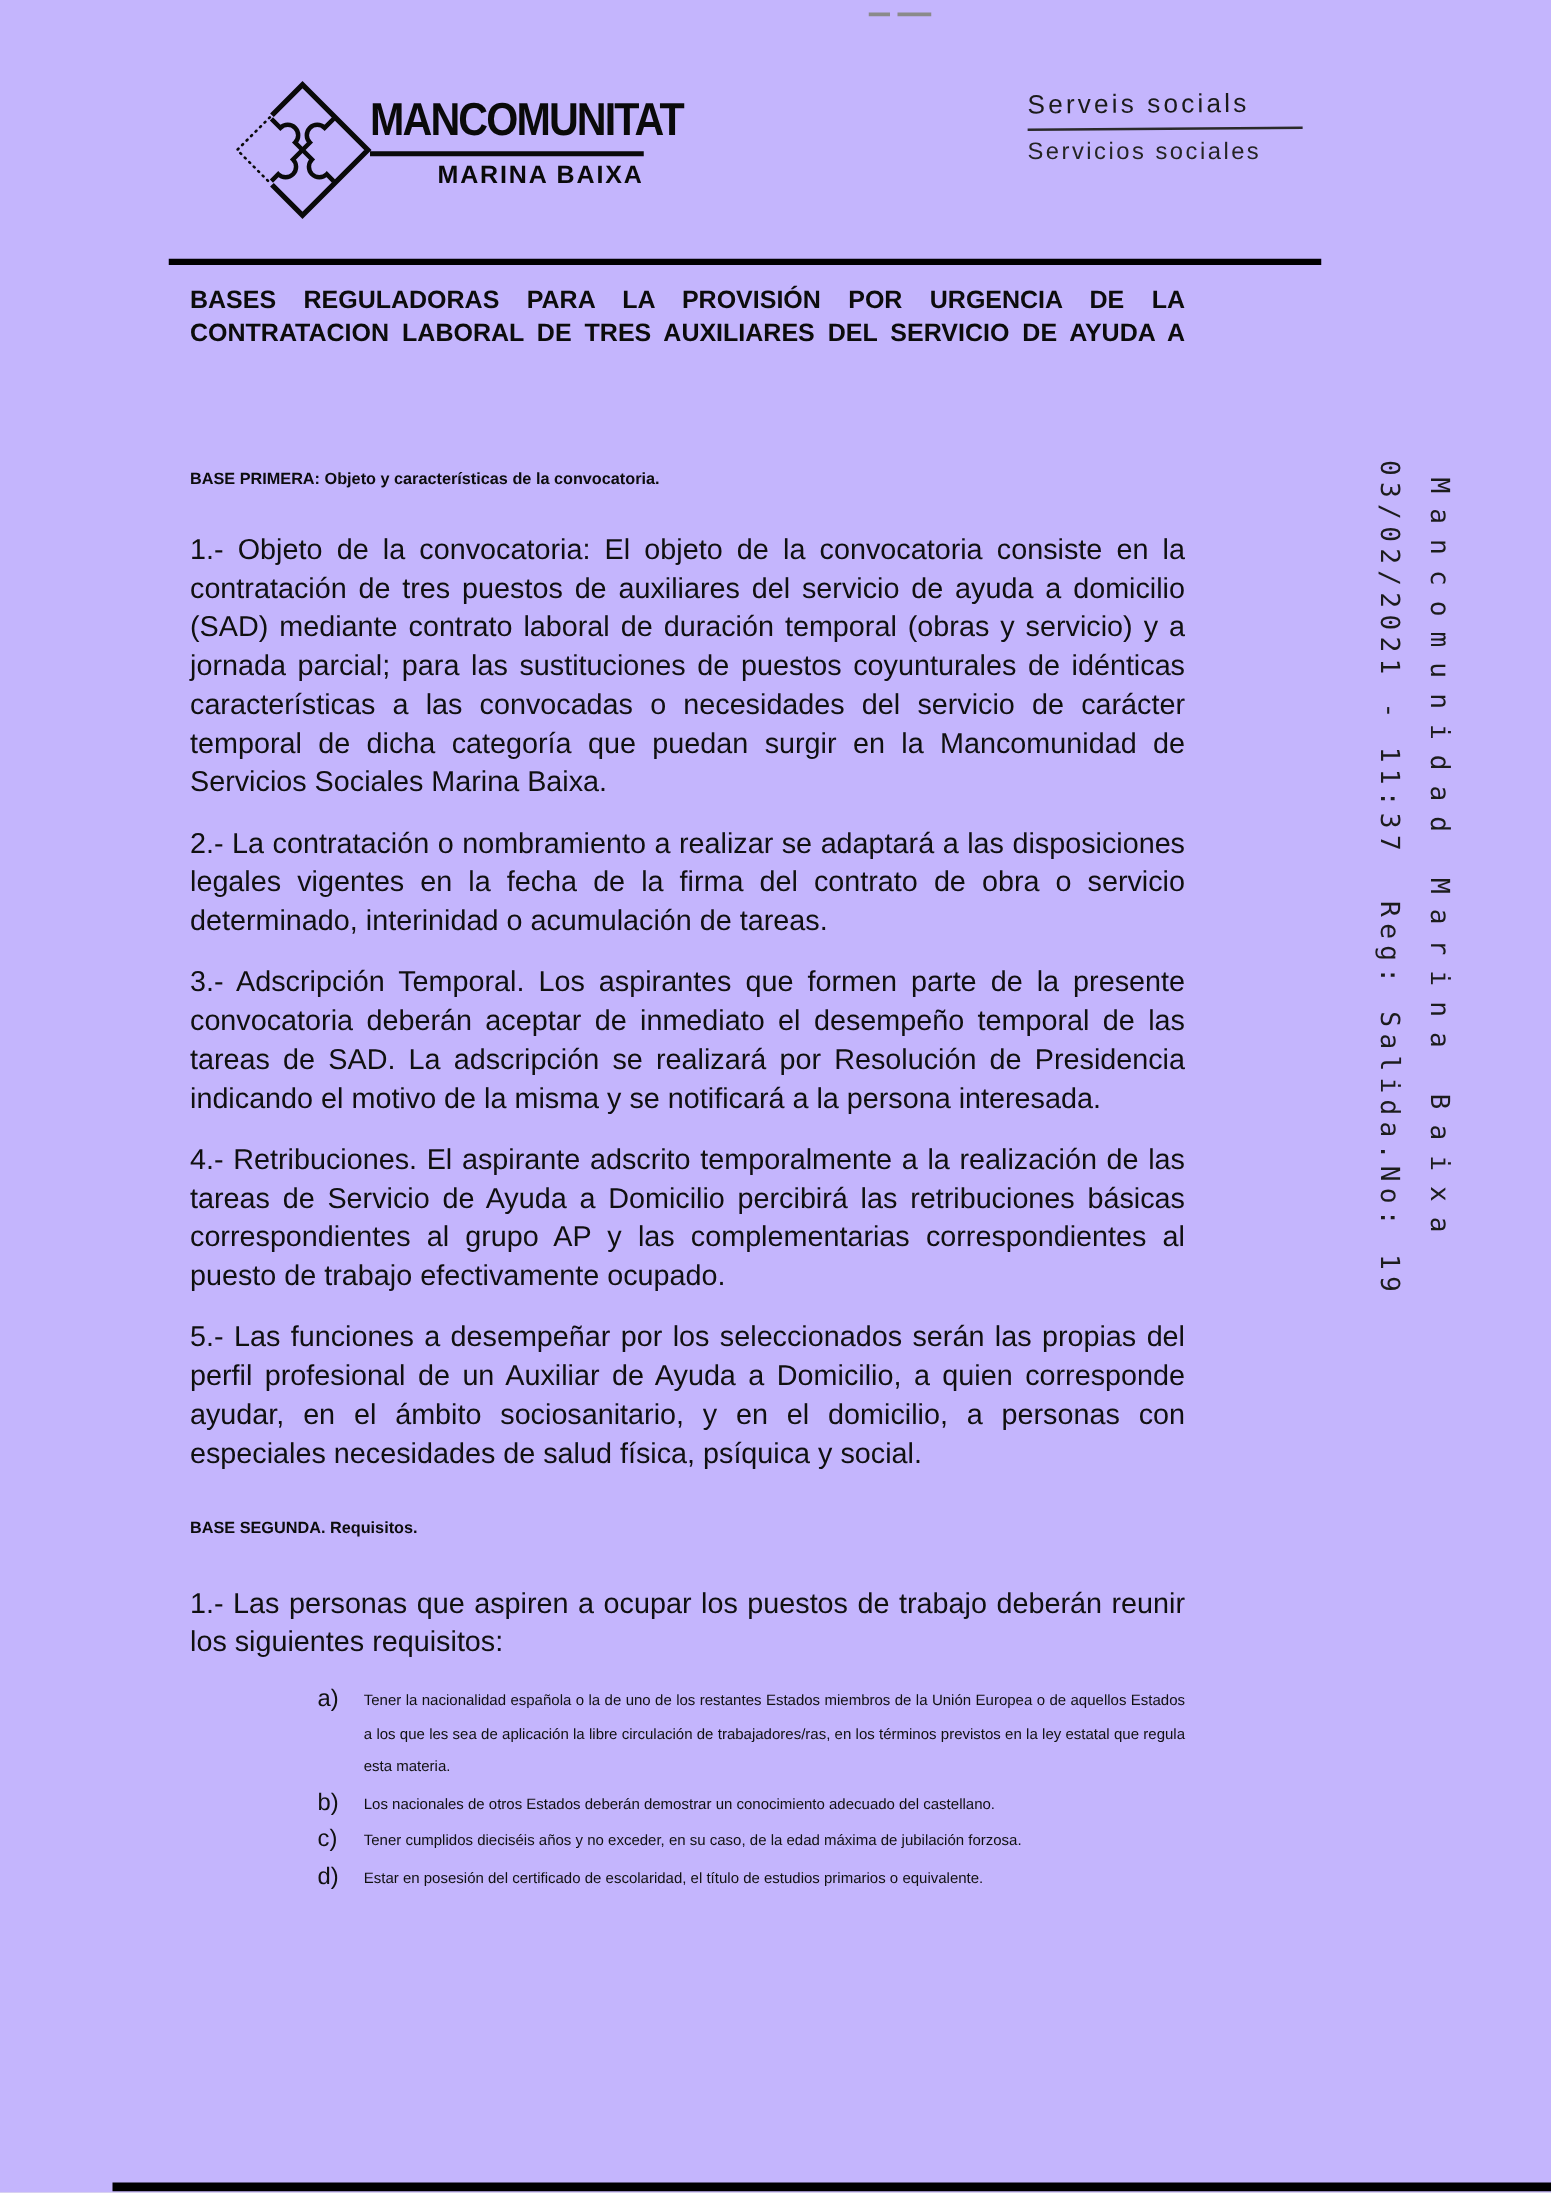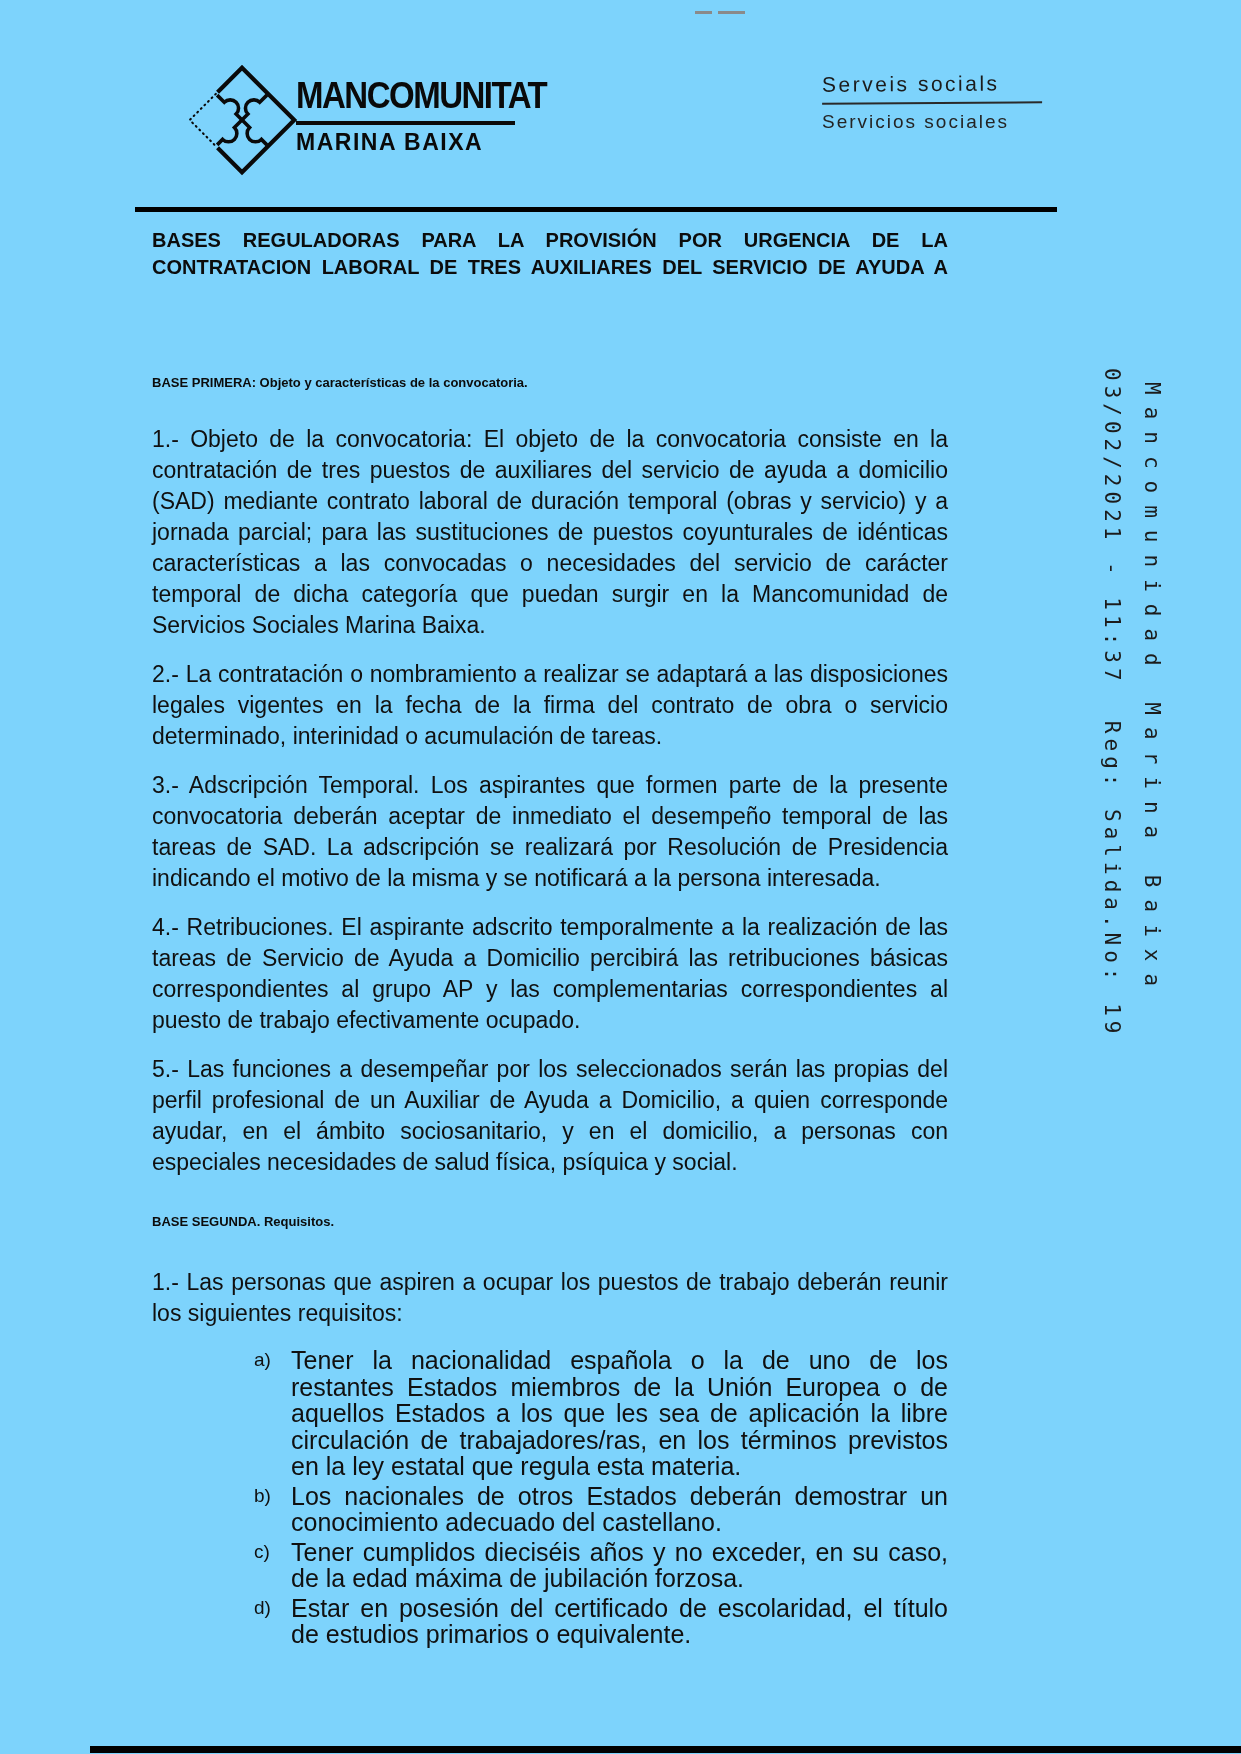--- a/index.html
+++ b/index.html
@@ -1,21 +1,21 @@
 <!DOCTYPE html>
 <html><head>
 <meta charset="utf-8">
 <style>
   * { margin:0; padding:0; box-sizing:border-box; }
   html,body { background:#e8e8e8; }
   .page {
     position:relative;
     width:1241px; height:1754px;
     margin:0 auto;
-    background:#7dd3fc;
+    background:#c4b5fd;
     overflow:hidden;
     font-family:"Liberation Sans", sans-serif;
     color:#111;
   }
 
   
   .top-marks { position:absolute; top:0; left:695px; width:70px; height:4px; }
   .top-marks i { display:inline-block; height:3px; background:#8a8a8a; margin-right:6px; }
   .top-marks i.m1 { width:17px; }
   .top-marks i.m2 { width:27px; }
@@ -24,22 +24,22 @@
   
   .logo-svg { position:absolute; left:180px; top:54px; }
   .brand { position:absolute; left:296px; top:74px; width:219px; }
   .brand-name {
     font-size:33px; font-weight:bold; letter-spacing:-1.5px;
     color:#0a0a0a; transform:scaleY(1.12); transform-origin:top left;
     white-space:nowrap;
   }
   .brand-rule { margin-top:9px; height:4px; background:#0a0a0a; }
   .brand-sub {
-    margin-top:4px; text-align:left;
-    font-size:23px; font-weight:bold; letter-spacing:1.5px; color:#0a0a0a;
+    margin-top:4px; text-align:right;
+    font-size:20px; font-weight:bold; letter-spacing:1.5px; color:#0a0a0a;
     white-space:nowrap;
   }
   .dept { position:absolute; left:822px; top:72px; width:220px; }
   .dept-line1 {
     font-size:21px; letter-spacing:2.5px; color:#1b1b1b;
     padding-bottom:6px; border-bottom:2px solid #2a2a2a; white-space:nowrap;
     transform:rotate(-0.4deg);
   }
   .dept-line2 { margin-top:7px; font-size:19px; letter-spacing:2px; color:#242424; white-space:nowrap; }
   .header-rule { position:absolute; left:135px; top:207px; width:922px; height:5px; background:#000; }
@@ -68,21 +68,21 @@
   .para {
     font-size:23px; line-height:31px; color:#101010;
     text-align:justify; margin-bottom:18px;
   }
   .req-list { margin-top:2px; }
   .req-item { display:flex; margin:0 0 3px 102px; }
   .req-marker {
     flex:0 0 37px; font-size:19px; line-height:26.5px; color:#101010;
   }
   .req-text {
-    flex:1; font-size:25px; line-height:26.5px; color:#101010; text-align:justify;
+    flex:1; font-size:12px; line-height:26.5px; color:#101010; text-align:justify;
   }
 </style>
 </head>
 <body>
 
 <div class="page">
 
   <div class="top-marks"><i class="m1"></i><i class="m2"></i></div>
 
   <svg class="logo-svg" width="124" height="132" viewBox="-4 -6 208 212" xmlns="http://www.w3.org/2000/svg">

